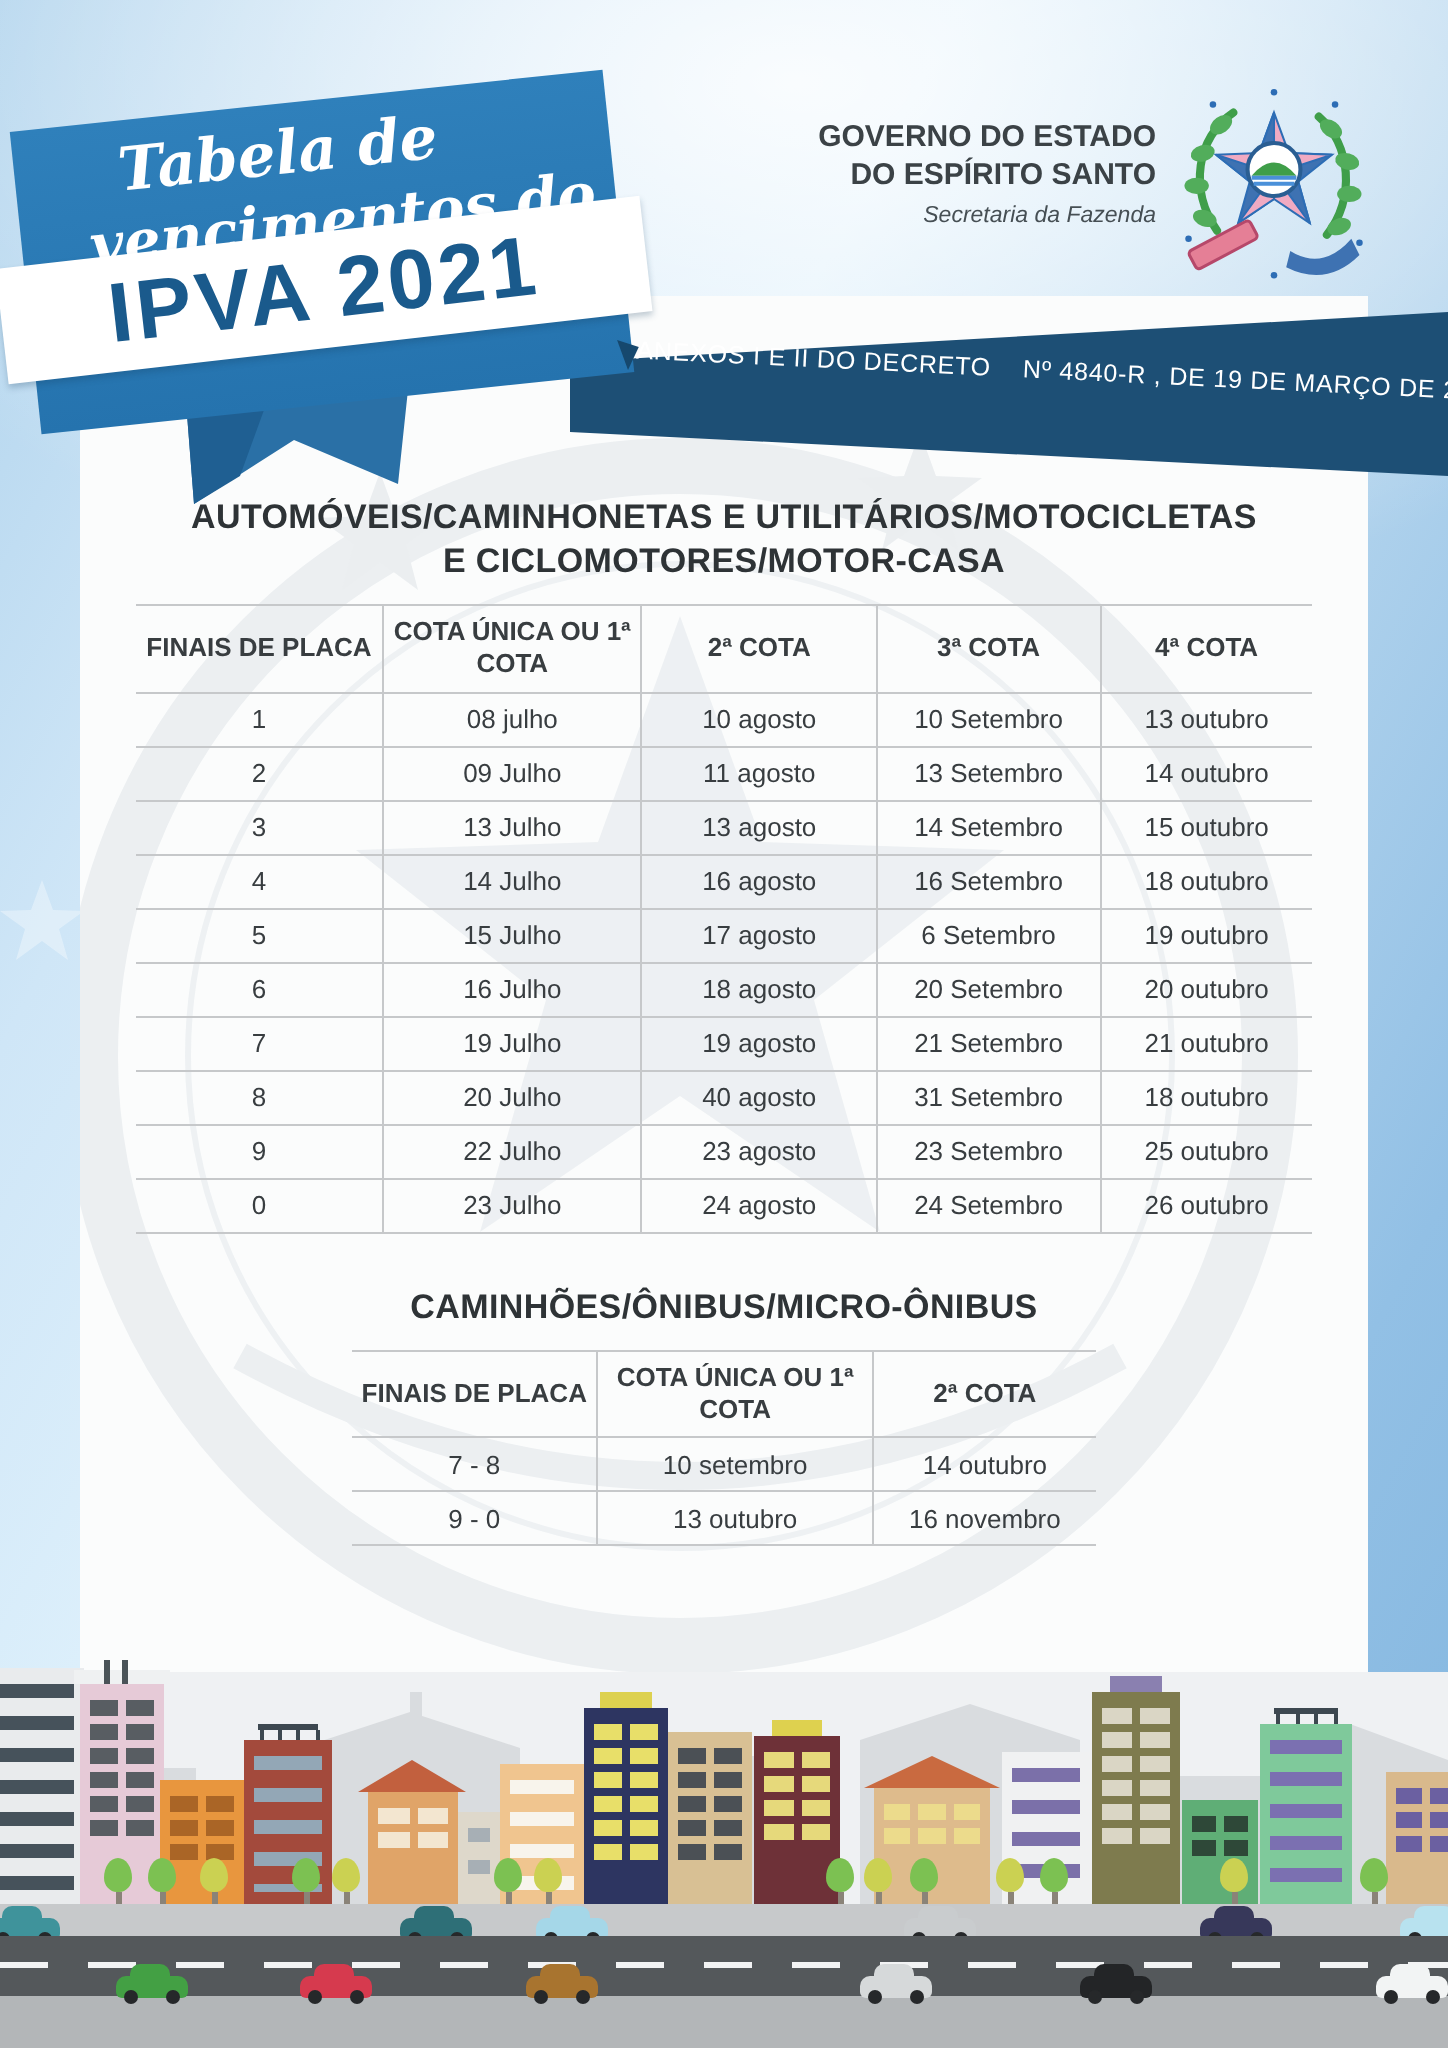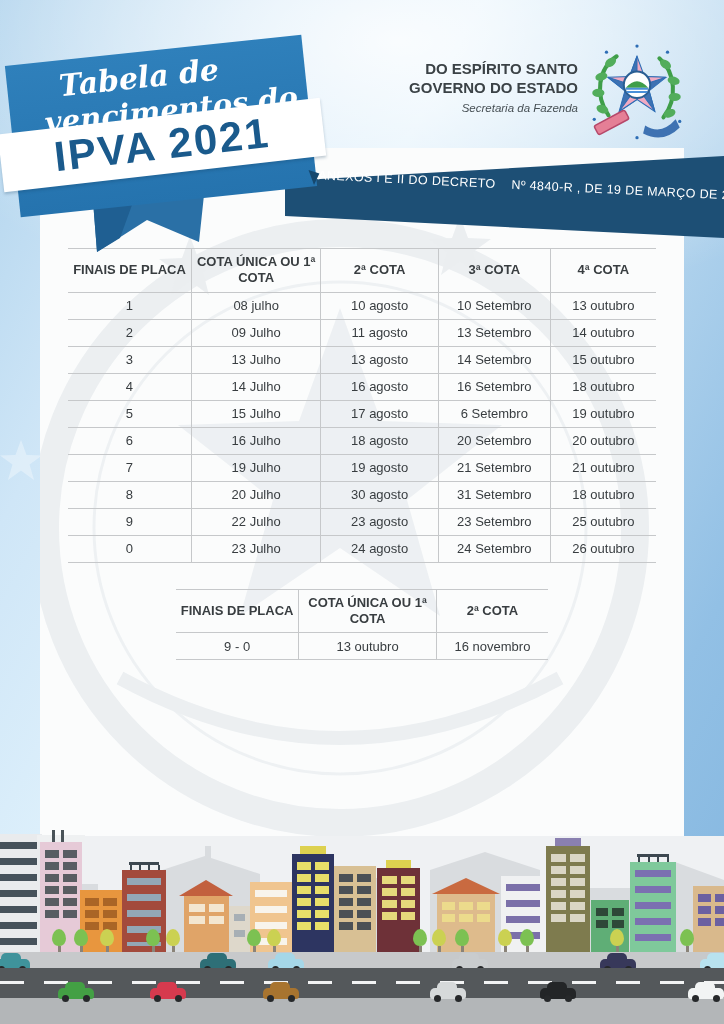--- a/index.html
+++ b/index.html
@@ -96,20 +96,21 @@
     <svg class="watermark" width="644" height="640" viewBox="0 0 644 640">
       <circle cx="300" cy="320" r="295" fill="none" stroke="#e7ebee" stroke-width="28"></circle>
       <circle cx="300" cy="320" r="246" fill="none" stroke="#eaeef1" stroke-width="3"></circle>
       <path d="M300,100 L341,213 L462,217 L367,292 L400,408 L300,340 L200,408 L233,292 L138,217 L259,213 Z" fill="#e9edf0"></path>
       <polygon points="150,28 158,50 181,51 163,64 169,87 150,73 131,87 137,64 119,51 142,50" fill="#e6eaed"></polygon>
       <polygon points="420,8 428,30 451,31 433,44 439,67 420,53 401,67 407,44 389,31 412,30" fill="#e6eaed"></polygon>
       <path d="M80,470 Q300,590 520,470" fill="none" stroke="#e7ebee" stroke-width="14"></path>
     </svg>
 
     <div class="content">
+      <div class="tbl-title">AUTOMÓVEIS/CAMINHONETAS E UTILITÁRIOS/MOTOCICLETAS E CICLOMOTORES/MOTOR-CASA</div>
       <div>
           <table class="t1">
             <thead>
               <tr>
                 <th class="c0">FINAIS DE PLACA</th>
                 <th class="c1">COTA ÚNICA OU 1ª COTA</th>
                 <th class="c2">2ª COTA</th>
                 <th class="c3">3ª COTA</th>
                 <th class="c4">4ª COTA</th>
               </tr>
@@ -160,21 +161,21 @@
               <tr>
                 <td class="c0">7</td>
                 <td class="c1">19 Julho</td>
                 <td class="c2">19 agosto</td>
                 <td class="c3">21 Setembro</td>
                 <td class="c4">21 outubro</td>
               </tr>
               <tr>
                 <td class="c0">8</td>
                 <td class="c1">20 Julho</td>
-                <td class="c2">30 agosto</td>
+                <td class="c2">40 agosto</td>
                 <td class="c3">31 Setembro</td>
                 <td class="c4">18 outubro</td>
               </tr>
               <tr>
                 <td class="c0">9</td>
                 <td class="c1">22 Julho</td>
                 <td class="c2">23 agosto</td>
                 <td class="c3">23 Setembro</td>
                 <td class="c4">25 outubro</td>
               </tr>
@@ -182,51 +183,57 @@
                 <td class="c0">0</td>
                 <td class="c1">23 Julho</td>
                 <td class="c2">24 agosto</td>
                 <td class="c3">24 Setembro</td>
                 <td class="c4">26 outubro</td>
               </tr>
             </tbody>
           </table>
         </div>
       <div class="gap"></div>
+      <div class="tbl-title">CAMINHÕES/ÔNIBUS/MICRO-ÔNIBUS</div>
       <div>
           <table class="t2">
             <thead>
               <tr>
                 <th class="c0">FINAIS DE PLACA</th>
                 <th class="c1">COTA ÚNICA OU 1ª COTA</th>
                 <th class="c2">2ª COTA</th>
               </tr>
             </thead>
             <tbody>
+              <tr>
+                <td class="c0">7 - 8</td>
+                <td class="c1">10 setembro</td>
+                <td class="c2">14 outubro</td>
+              </tr>
               <tr>
                 <td class="c0">9 - 0</td>
                 <td class="c1">13 outubro</td>
                 <td class="c2">16 novembro</td>
               </tr>
             </tbody>
           </table>
         </div>
     </div>
   </div>
 
   <svg class="decree-svg" width="724" height="260" viewBox="0 0 724 260">
     <polygon points="285,181 724,156 724,238 285,216" fill="#1d4f75"></polygon>
   </svg>
   <div class="decree-text">
     <span>ANEXOS I E II DO DECRETO</span><span class="num">Nº 4840-R , DE 19 DE MARÇO DE 2021.</span>
   </div>
 
   <div class="gov">
+    <div class="g1">GOVERNO DO ESTADO</div>
     <div class="g1">DO ESPÍRITO SANTO</div>
-    <div class="g1">GOVERNO DO ESTADO</div>
     <div class="g3">Secretaria da Fazenda</div>
   </div>
 
   <svg class="coat" width="102" height="116" viewBox="0 0 100 114">
     <path d="M30,16 C12,28 8,54 22,74" fill="none" stroke="#3f9e49" stroke-width="4" stroke-linecap="round"></path>
     <path d="M72,18 C88,32 90,58 76,76" fill="none" stroke="#3f9e49" stroke-width="4" stroke-linecap="round"></path>
     <g fill="#52ad5b">
       <ellipse cx="24" cy="22" rx="6" ry="4" transform="rotate(-35 24 22)"></ellipse>
       <ellipse cx="15" cy="36" rx="6" ry="4" transform="rotate(-15 15 36)"></ellipse>
       <ellipse cx="12" cy="52" rx="6" ry="4"></ellipse>

